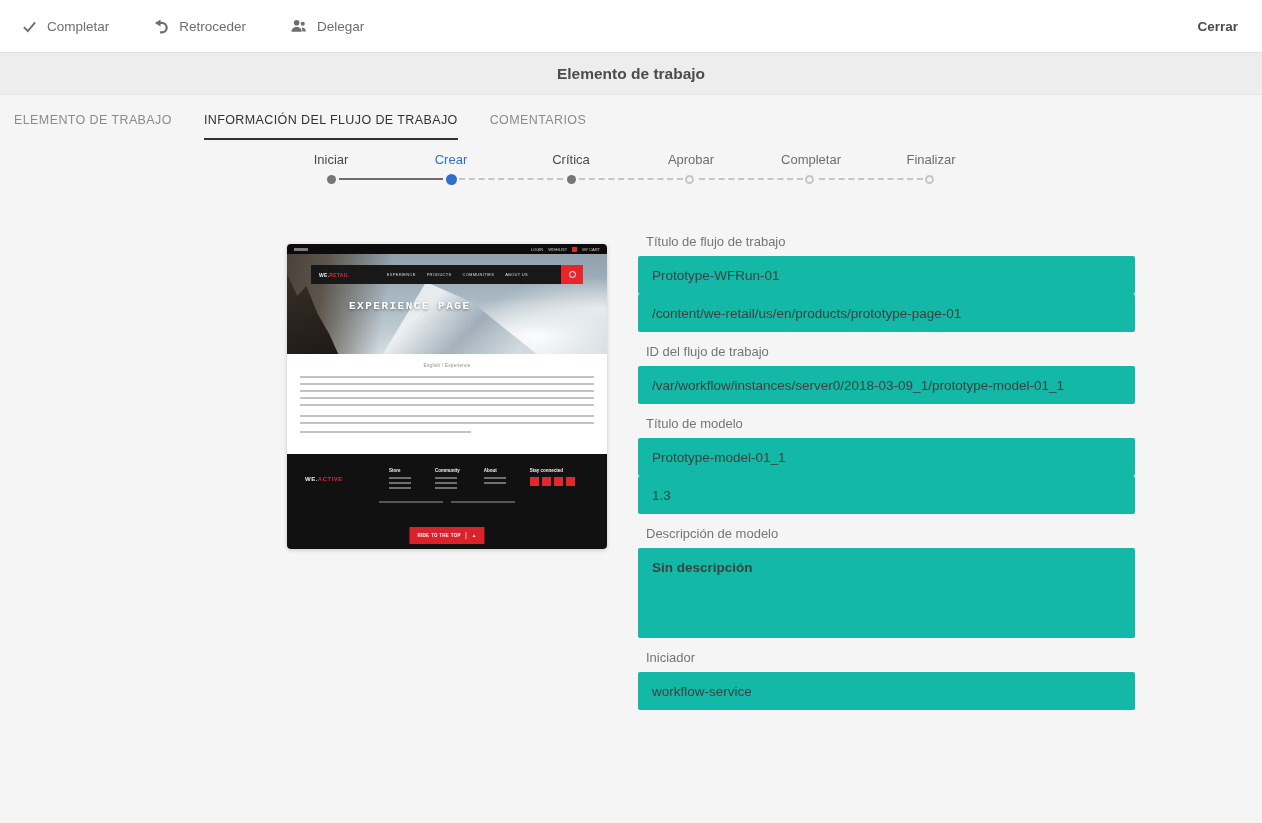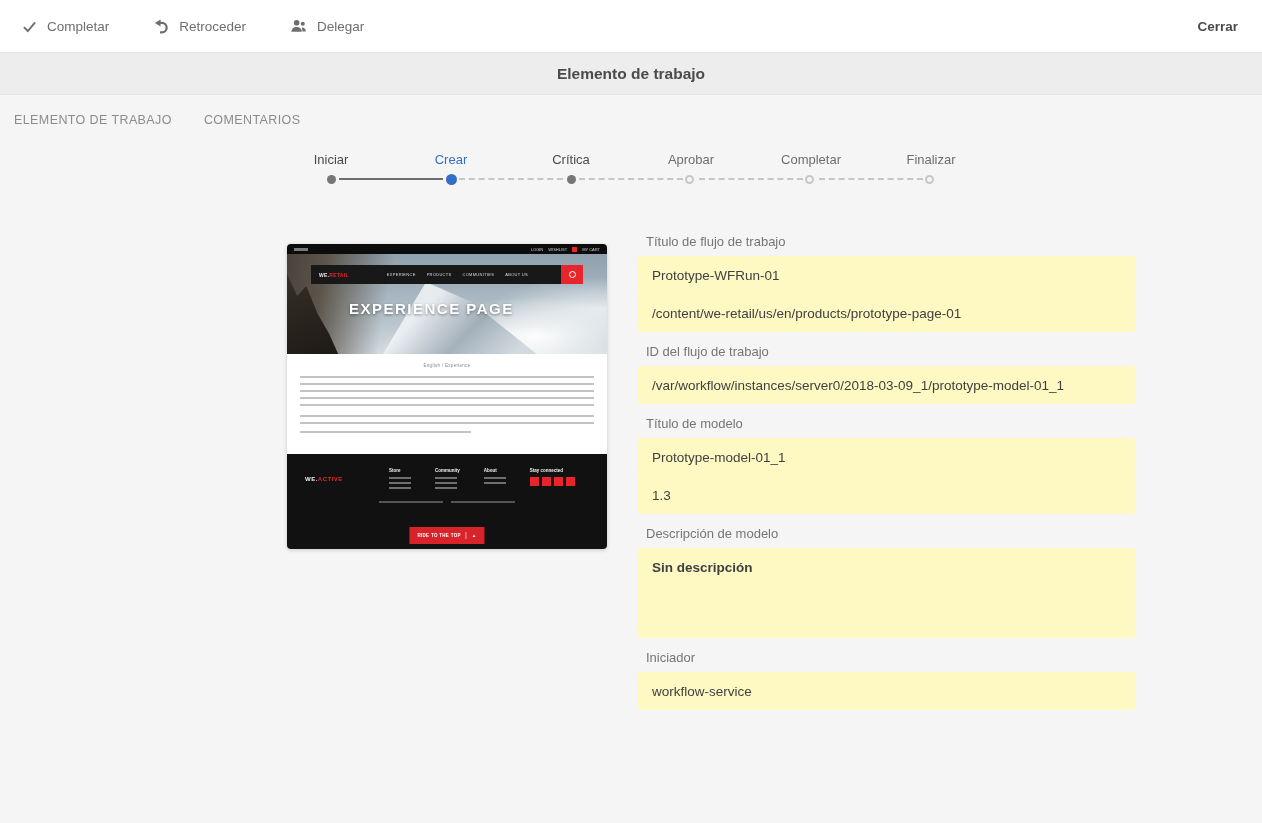--- a/index.html
+++ b/index.html
@@ -69,21 +69,21 @@
   .t-nav { position:absolute; z-index:2; left:24px; right:24px; top:11px; height:19px;
            background:#181818; display:flex; align-items:center; padding-left:8px; }
   .t-logo { font-size:5px; font-weight:bold; color:#e8e8e8; letter-spacing:.3px; }
   .t-logo .red { color:#e8252b; }
   .t-menu { display:flex; gap:11px; margin-left:38px; }
   .t-menu span { font-size:4px; color:#dcdcdc; letter-spacing:.3px; }
   .t-search { margin-left:auto; width:22px; height:19px; background:#e8252b;
               display:flex; align-items:center; justify-content:center; }
   .t-search::after { content:""; width:5px; height:5px; border:1px solid #fff; border-radius:50%; }
   .t-hero-title { position:absolute; z-index:2; left:62px; top:46px; color:#fff; font-weight:bold;
-                  font-size:15px; letter-spacing:1.5px; text-shadow:0 1px 3px rgba(0,0,0,.45); }
+                  font-size:11px; letter-spacing:1.5px; text-shadow:0 1px 3px rgba(0,0,0,.45);font-family:Liberation Mono, monospace; }
   .t-content { height:100px; background:#fff; padding-top:9px; }
   .t-breadcrumb { text-align:center; font-size:4.5px; color:#8a8a8a; letter-spacing:.3px; }
   .t-lines { margin:8px 13px 0; }
   .t-lines .block1 { height:34px;
       background:repeating-linear-gradient(180deg,#c3c3c3 0 2px, transparent 2px 7px); }
   .t-lines .block2 { height:13px; margin-top:5px;
       background:repeating-linear-gradient(180deg,#c3c3c3 0 2px, transparent 2px 7px); }
   .t-lines .half { height:2px; width:58%; background:#c3c3c3; margin-top:3px; }
   .t-footer { position:relative; height:95px; background:#111111; padding:14px 16px 0; }
   .t-flogo { position:absolute; left:18px; top:22px; font-size:6px; font-weight:bold;
@@ -98,21 +98,21 @@
   .t-copy i { width:64px; height:2px; background:#555; }
   .t-top-btn { position:absolute; left:50%; transform:translateX(-50%); bottom:5px;
                background:#d8232a; color:#fff; font-size:4.5px; font-weight:bold;
                letter-spacing:.3px; padding:5px 8px; display:flex; align-items:center; gap:5px; }
   .t-top-btn .sep { width:1px; height:7px; background:rgba(255,255,255,.6); }
 
   
   .form-col { position:absolute; left:638px; top:47px; width:497px; }
   .f-label { font-size:13px; color:#757575; margin:12px 8px 7px; }
   .f-label:first-child { margin-top:0; }
-  .f-box { background:#fef9c3; border-radius:2px; min-height:38px; display:flex;
+  .f-box { background:#14b8a6; border-radius:2px; min-height:38px; display:flex;
            align-items:center; padding:0 14px; font-size:13.5px; color:#404040; }
   .f-box.tall { min-height:90px; align-items:flex-start; padding-top:12px;font-weight:bold; }
 </style>
 </head>
 <body>
 
 <div class="toolbar">
   <div class="tb-btn">
     <span>
       <svg width="15" height="15" viewBox="0 0 16 16">
@@ -144,20 +144,21 @@
   <div class="tb-spacer"></div>
   <div class="tb-close">Cerrar</div>
 </div>
 
 <div class="header-band">
   <span class="title">Elemento de trabajo</span>
 </div>
 
 <div class="tabs">
   <div class="tab">ELEMENTO DE TRABAJO</div>
+  <div class="tab active">INFORMACIÓN DEL FLUJO DE TRABAJO</div>
   <div class="tab">COMENTARIOS</div>
 </div>
 
 <div class="steps">
   <div class="step-labels">
     <div class="done">Iniciar</div>
     <div class="current">Crear</div>
     <div class="done">Crítica</div>
     <div>Aprobar</div>
     <div>Completar</div>

